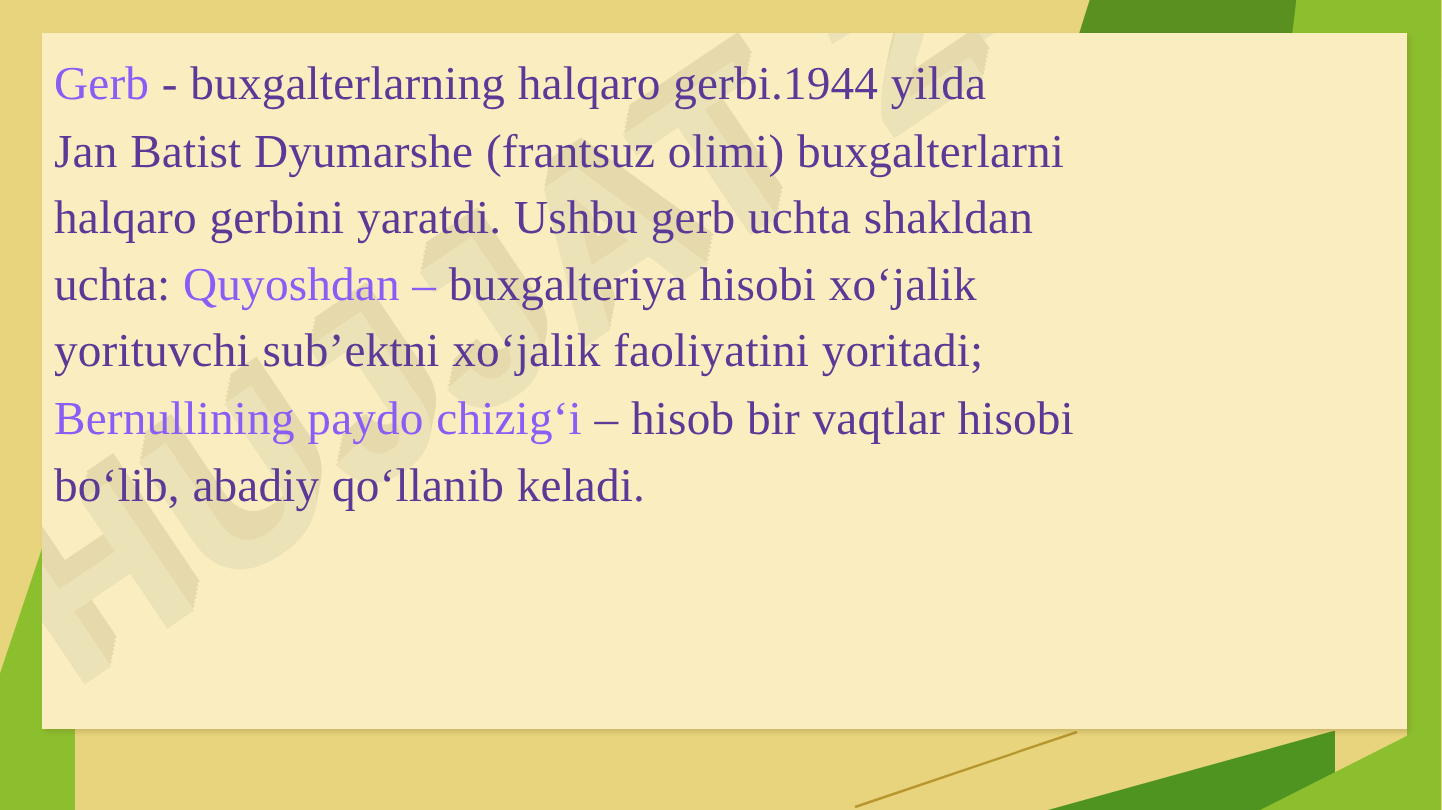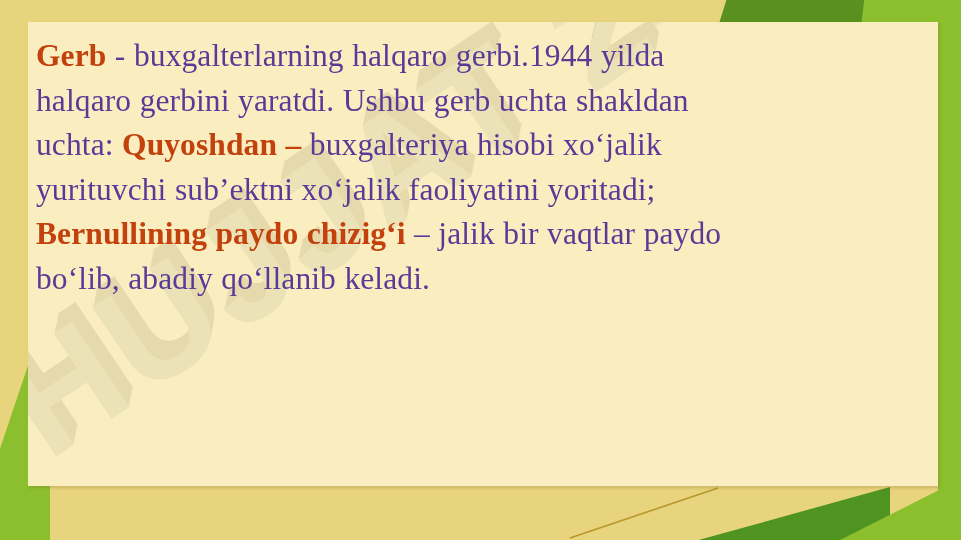--- a/index.html
+++ b/index.html
@@ -74,21 +74,21 @@
 
   
   #bodytext{
     position:absolute;left:8px;top:12px;right:6px;
     font-size:31.5px;
     line-height:44.6px;
     color:#5b3a97;
     letter-spacing:0.1px;
     word-spacing:0.5px;
   }
-  .kw{color:#c2410c;font-weight:bold;}
+  .kw{color:#8b5cf6;font-weight:normal;}
 </style>
 </head>
 <body>
 
 <div id="slide">
 
   <div class="deco" id="deco-tr-dark"></div>
   <div class="deco" id="deco-tr-light"></div>
   <div class="deco" id="deco-right-strip"></div>
   <div class="deco" id="deco-bl"></div>
@@ -123,21 +123,22 @@
 
           <g fill="#cfc8a6">
             <use href="#wm-word" x="0" y="0"></use>
           </g>
         </g>
       </svg>
     </div>
 
     <div id="bodytext">
         <div class="textline"><span class="kw">Gerb</span><span class="">  -  buxgalterlarning halqaro gerbi.1944 yilda</span></div>
+        <div class="textline"><span class="">Jan Batist Dyumarshe (frantsuz olimi) buxgalterlarni</span></div>
         <div class="textline"><span class="">halqaro gerbini yaratdi. Ushbu gerb uchta shakldan</span></div>
         <div class="textline"><span class="">uchta: </span><span class="kw">Quyoshdan –</span><span class=""> buxgalteriya hisobi xo‘jalik</span></div>
-        <div class="textline"><span class="">yurituvchi sub’ektni xo‘jalik faoliyatini yoritadi;</span></div>
-        <div class="textline"><span class="kw">Bernullining paydo chizig‘i</span><span class=""> – jalik bir vaqtlar paydo</span></div>
+        <div class="textline"><span class="">yorituvchi sub’ektni xo‘jalik faoliyatini yoritadi;</span></div>
+        <div class="textline"><span class="kw">Bernullining paydo chizig‘i</span><span class=""> – hisob bir vaqtlar hisobi</span></div>
         <div class="textline"><span class="">bo‘lib, abadiy qo‘llanib keladi.</span></div>
       </div>
 
   </div>
 </div>
 
 </body></html>

